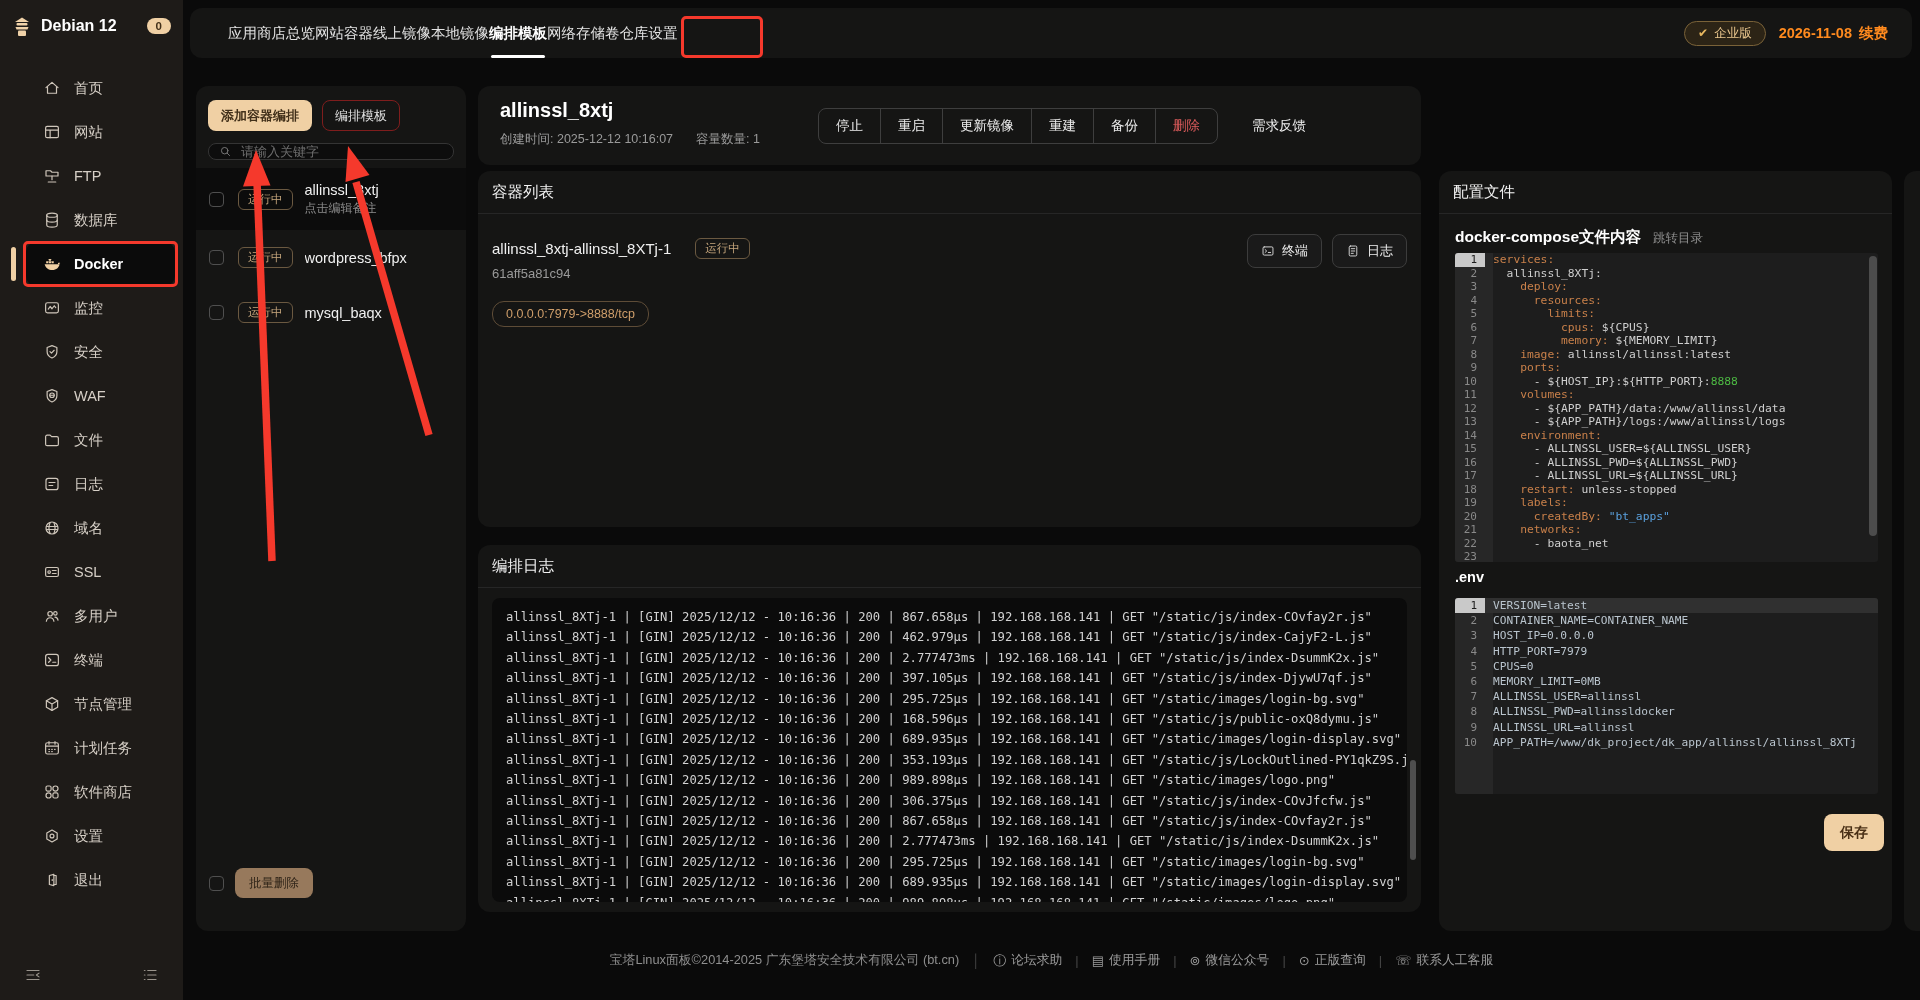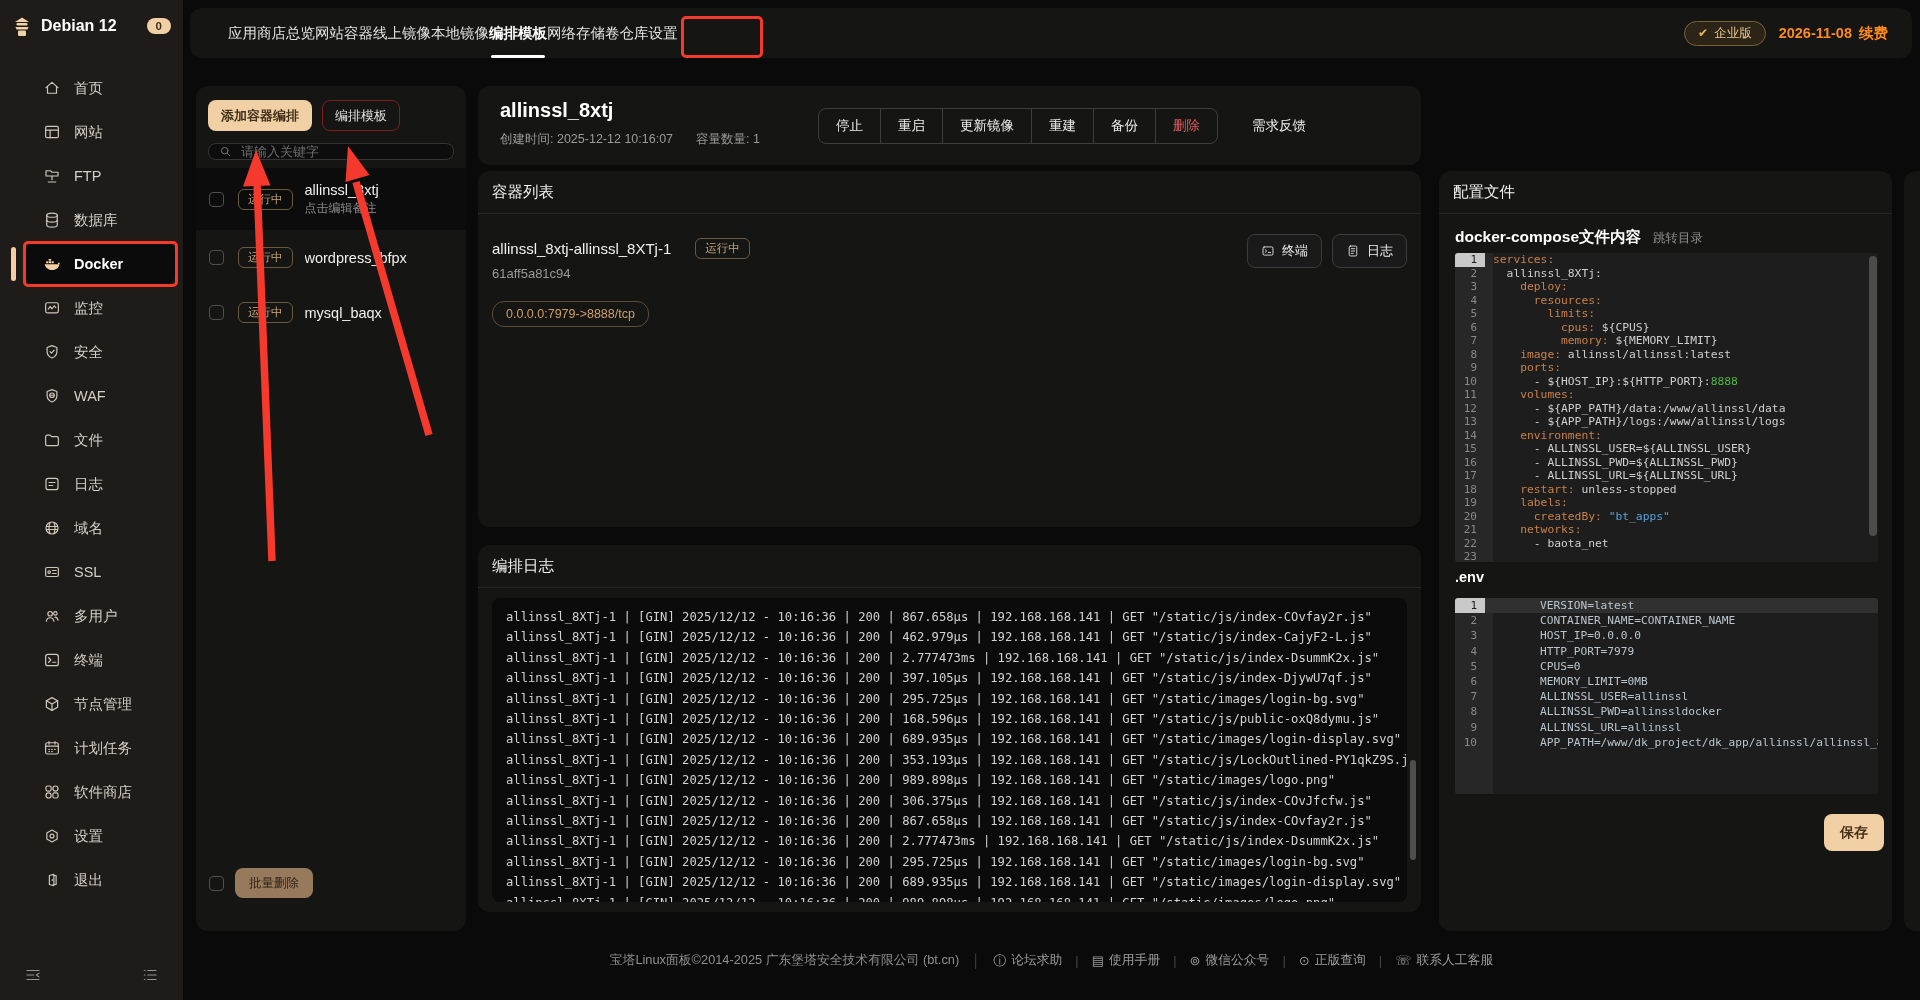--- a/index.html
+++ b/index.html
@@ -100,21 +100,21 @@
   .editor::before { content:""; position:absolute; left:0; top:0; bottom:0; width:38px; background:#272727; }
   #compose-editor { top:82px; height:309px; }
   #env-editor { top:427px; height:196px; }
   .code-line { display:flex; height:13.5px; line-height:13.5px; position:relative; }
   #env-editor .code-line { height:15.2px; line-height:15.2px; font-size:11.2px; }
   .ln { width:30px; flex:none; text-align:right; padding-right:8px; color:#8a8a8a; font-size:11px; position:relative; }
   .code { white-space:pre; color:#cfcfcf; padding-left:8px; }
   .code-line.active-gutter .ln { background:#c9c9c9; color:#1d1d1d; }
   .code-line.active-row { background:#303030; }
   .code-line.active-row .code { color:#e9e9e9; }
-  #env-editor .code { color:#b9c4cd;margin-left:47px; }
+  #env-editor .code { color:#b9c4cd; }
   .seg-k { color:var(--code-key); }
   .seg-v { color:#cfcfcf; }
   .seg-n { color:var(--code-number); }
   .seg-s { color:var(--code-string); }
   .editor-sb { position:absolute; right:1px; top:3px; width:8px; height:280px; background:#4c4c4c; border-radius:4px; cursor:pointer; }
   .env-title { position:absolute; top:398px; left:16px; font-size:14.5px; font-weight:bold; color:#fff; }
   .save-btn { position:absolute; right:8px; top:643px; background:var(--accent); color:#4a3016; border:none; border-radius:8px; height:37px; padding:0 16px; font-size:14px; font-weight:bold; font-family:inherit; cursor:pointer; }
   .edge-sliver { position:absolute; left:1904px; top:171px; width:16px; height:760px; background:#151514; border-radius:12px 0 0 12px; }
 
   

